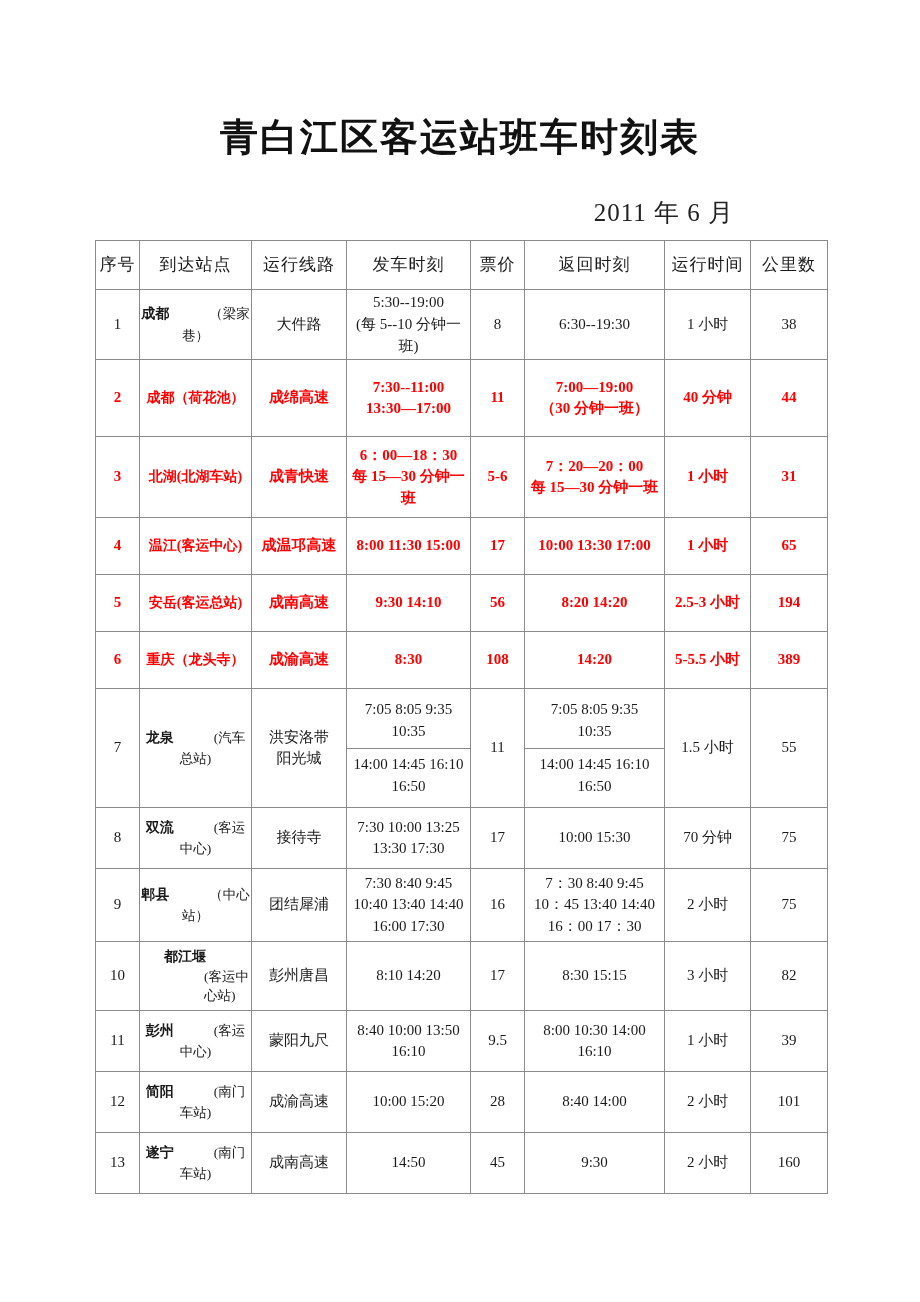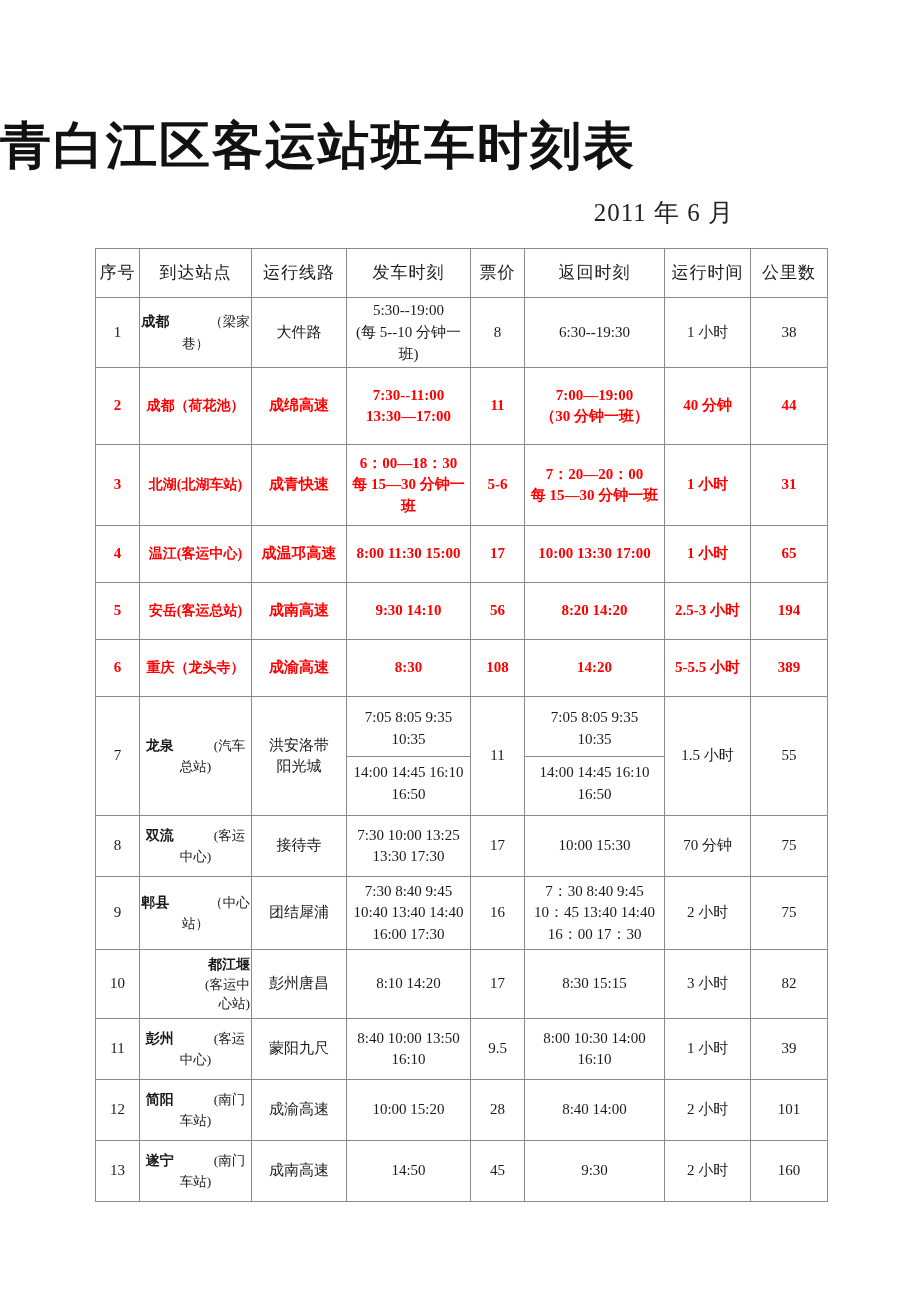--- a/index.html
+++ b/index.html
@@ -19,38 +19,39 @@
     width: 920px;
     height: 1302px;
     position: relative;
     box-sizing: border-box;
   }
   .doc-title {
     position: absolute;
     left: 0;
     top: 112px;
     width: 920px;
-    font-size: 51px;
+    text-align: center;
+    font-size: 38px;
     font-weight: bold;
     letter-spacing: 2px;
     font-family: "Liberation Serif", "DejaVu Serif", serif;
     color: #111111;
   }
   .doc-date {
     position: absolute;
     right: 186px;
     top: 196px;
     font-size: 25px;
     color: #222222;
     letter-spacing: 1px;
   }
   .sched-table {
     position: absolute;
     left: 95px;
-    top: 248px;
+    top: 240px;
     width: 732px;
     border-collapse: collapse;
     table-layout: fixed;
   }
   .sched-table td {
     border: 1px solid #8a8a8a;
     text-align: center;
     vertical-align: middle;
     font-size: 15px;
     padding: 2px 1px;
@@ -82,21 +83,21 @@
   .dest-main {
     font-weight: bold;
     font-size: 14px;
   }
   .dest-sub {
     font-size: 13.5px;
     font-weight: normal;
     margin-left: 40px;
   }
 
-  .dest-stack { display: block; text-align: right; padding-left: 23px; }
+  .dest-stack { display: block; text-align: left; padding-left: 23px; }
   .dest-stack .dest-main { display: block; }
   .dest-stack .dest-sub { display: block; }
 
   .cell-lines span { display: block; }
 
   
   td.split { padding: 0; }
   .split-top, .split-bot {
     padding: 5px 2px;
   }

